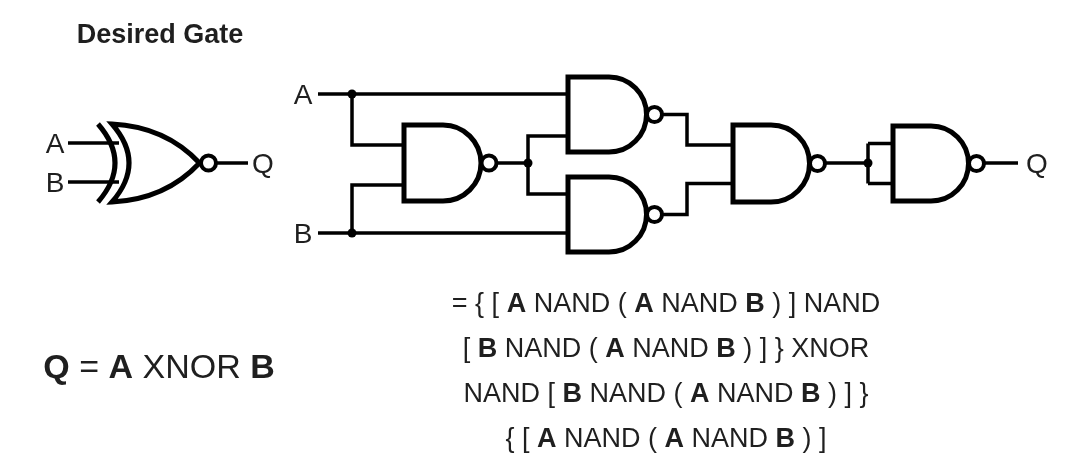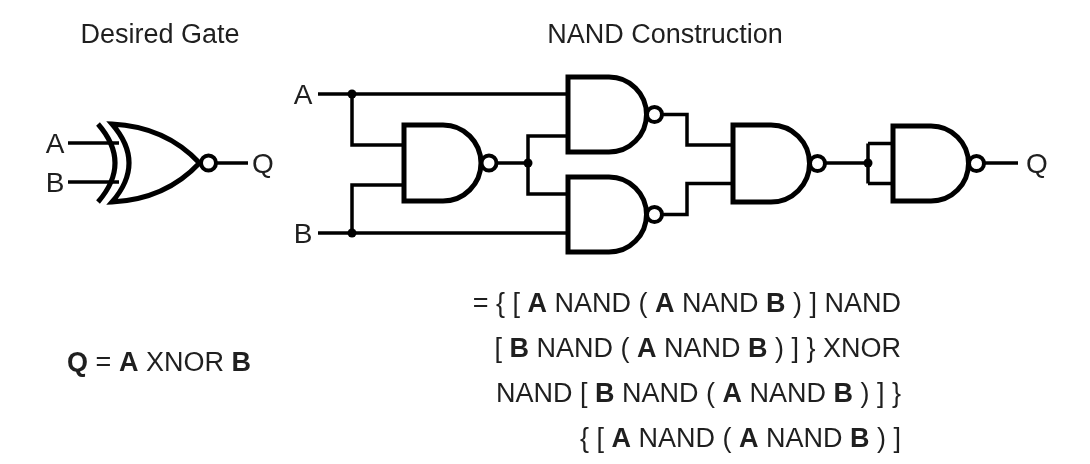--- a/index.html
+++ b/index.html
@@ -15,64 +15,63 @@
     height: 464px;
     background: var(--background);
     font-family: "Liberation Sans", sans-serif;
     color: var(--text);
     overflow: hidden;
   }
   .title {
     position: absolute;
     top: 19px;
     font-size: 27px;
-    font-weight: normal;
+    font-weight: bold;
     text-align: center;
     letter-spacing: 0;
     white-space: nowrap;
   }
   .title.left  { left: 30px;  width: 260px; }
   .title.right { left: 435px; width: 460px; }
   .svg-abs { position: absolute; display: block; }
   #xnor-svg  { left: 30px;  top: 110px; width: 270px; height: 110px; }
   #nand-svg  { left: 285px; top: 55px;  width: 790px; height: 210px; }
   .formula {
     position: absolute;
     left: 29px; top: 347px; width: 260px;
-    font-size: 27px;
+    font-size: 34px;
     text-align: center;
     white-space: pre-wrap;
   }
   .equation {
     position: absolute;
     left: 431px; top: 281px; width: 470px;
     font-size: 27px;
     line-height: 45px;
     text-align: center;
   }
-  .equation .eq-line { white-space: pre-wrap; text-align: right; }
+  .equation .eq-line { white-space: pre-wrap; }
   .b { font-weight: bold; }
   svg text {
     font-family: "Liberation Sans", sans-serif;
     font-size: 28px;
     fill: var(--text);
   }
   .wire   { stroke: var(--ink); stroke-width: 3.5; fill: none; }
   .gate   { stroke: var(--ink); stroke-width: 5;   fill: var(--background); }
   .curve  { stroke: var(--ink); stroke-width: 5;   fill: none; }
   .bubble { stroke: var(--ink); stroke-width: 4;   fill: var(--background); }
   .dot    { fill: var(--ink); stroke: none; }
 </style>
 </head>
 <body>
 
 <div class="stage">
 
   <div class="title left">Desired Gate</div>
-  <div class="title right">NAND Construction</div>
 
   <svg id="xnor-svg" class="svg-abs" viewBox="30 110 270 110">
     <g>
       <path class="wire" d="M68 143 H119"></path>
       <path class="wire" d="M68 182 H119"></path>
     </g>
     <path class="curve" d="M98 124 Q132 163 98 202"></path>
     <path class="gate" d="M112 124 C152 126 179 141 199.5 163 C179 185 152 200 112 202 Q146 163 112 124 Z"></path>
     <circle class="bubble" cx="208.5" cy="163" r="7.5"></circle>
     <path class="wire" d="M217 163 H248"></path>

